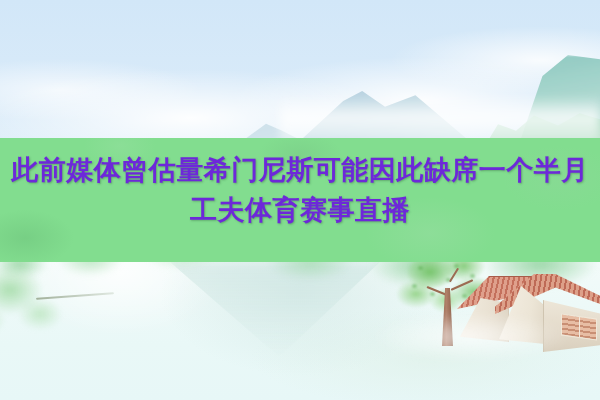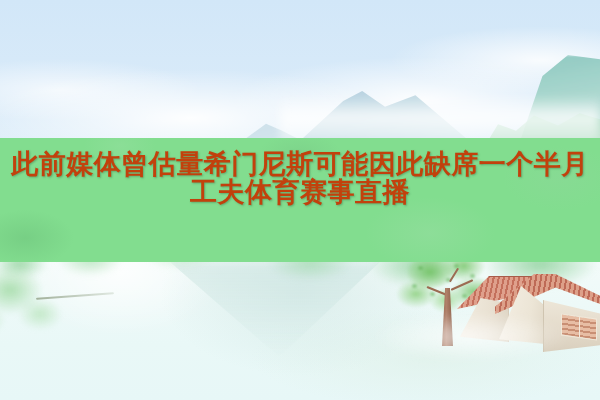--- a/index.html
+++ b/index.html
@@ -100,24 +100,24 @@
       radial-gradient(ellipse 80px 45px at 560px 40px, rgba(140,216,152,.5) 0%, rgba(140,216,152,0) 72%),
       radial-gradient(ellipse 50px 30px at 120px 8px, rgba(150,224,160,.45) 0%, rgba(150,224,160,0) 72%);
   }
 
   
   #headline {
     position: absolute;
     left: 0; right: 0;
     top: 150px;
     text-align: center;
-    color: #c2410c;
+    color: #6d28d9;
     font-size: 27px;
     font-weight: bold;
-    line-height: 28px;
+    line-height: 40px;
     letter-spacing: .5px;
     text-shadow: 1px 1px 2px rgba(60,110,70,.45);
     white-space: pre-wrap;
     padding: 0 6px;
   }
 
   
   #lower-scene {
     position: absolute;
     left: 0; right: 0;

